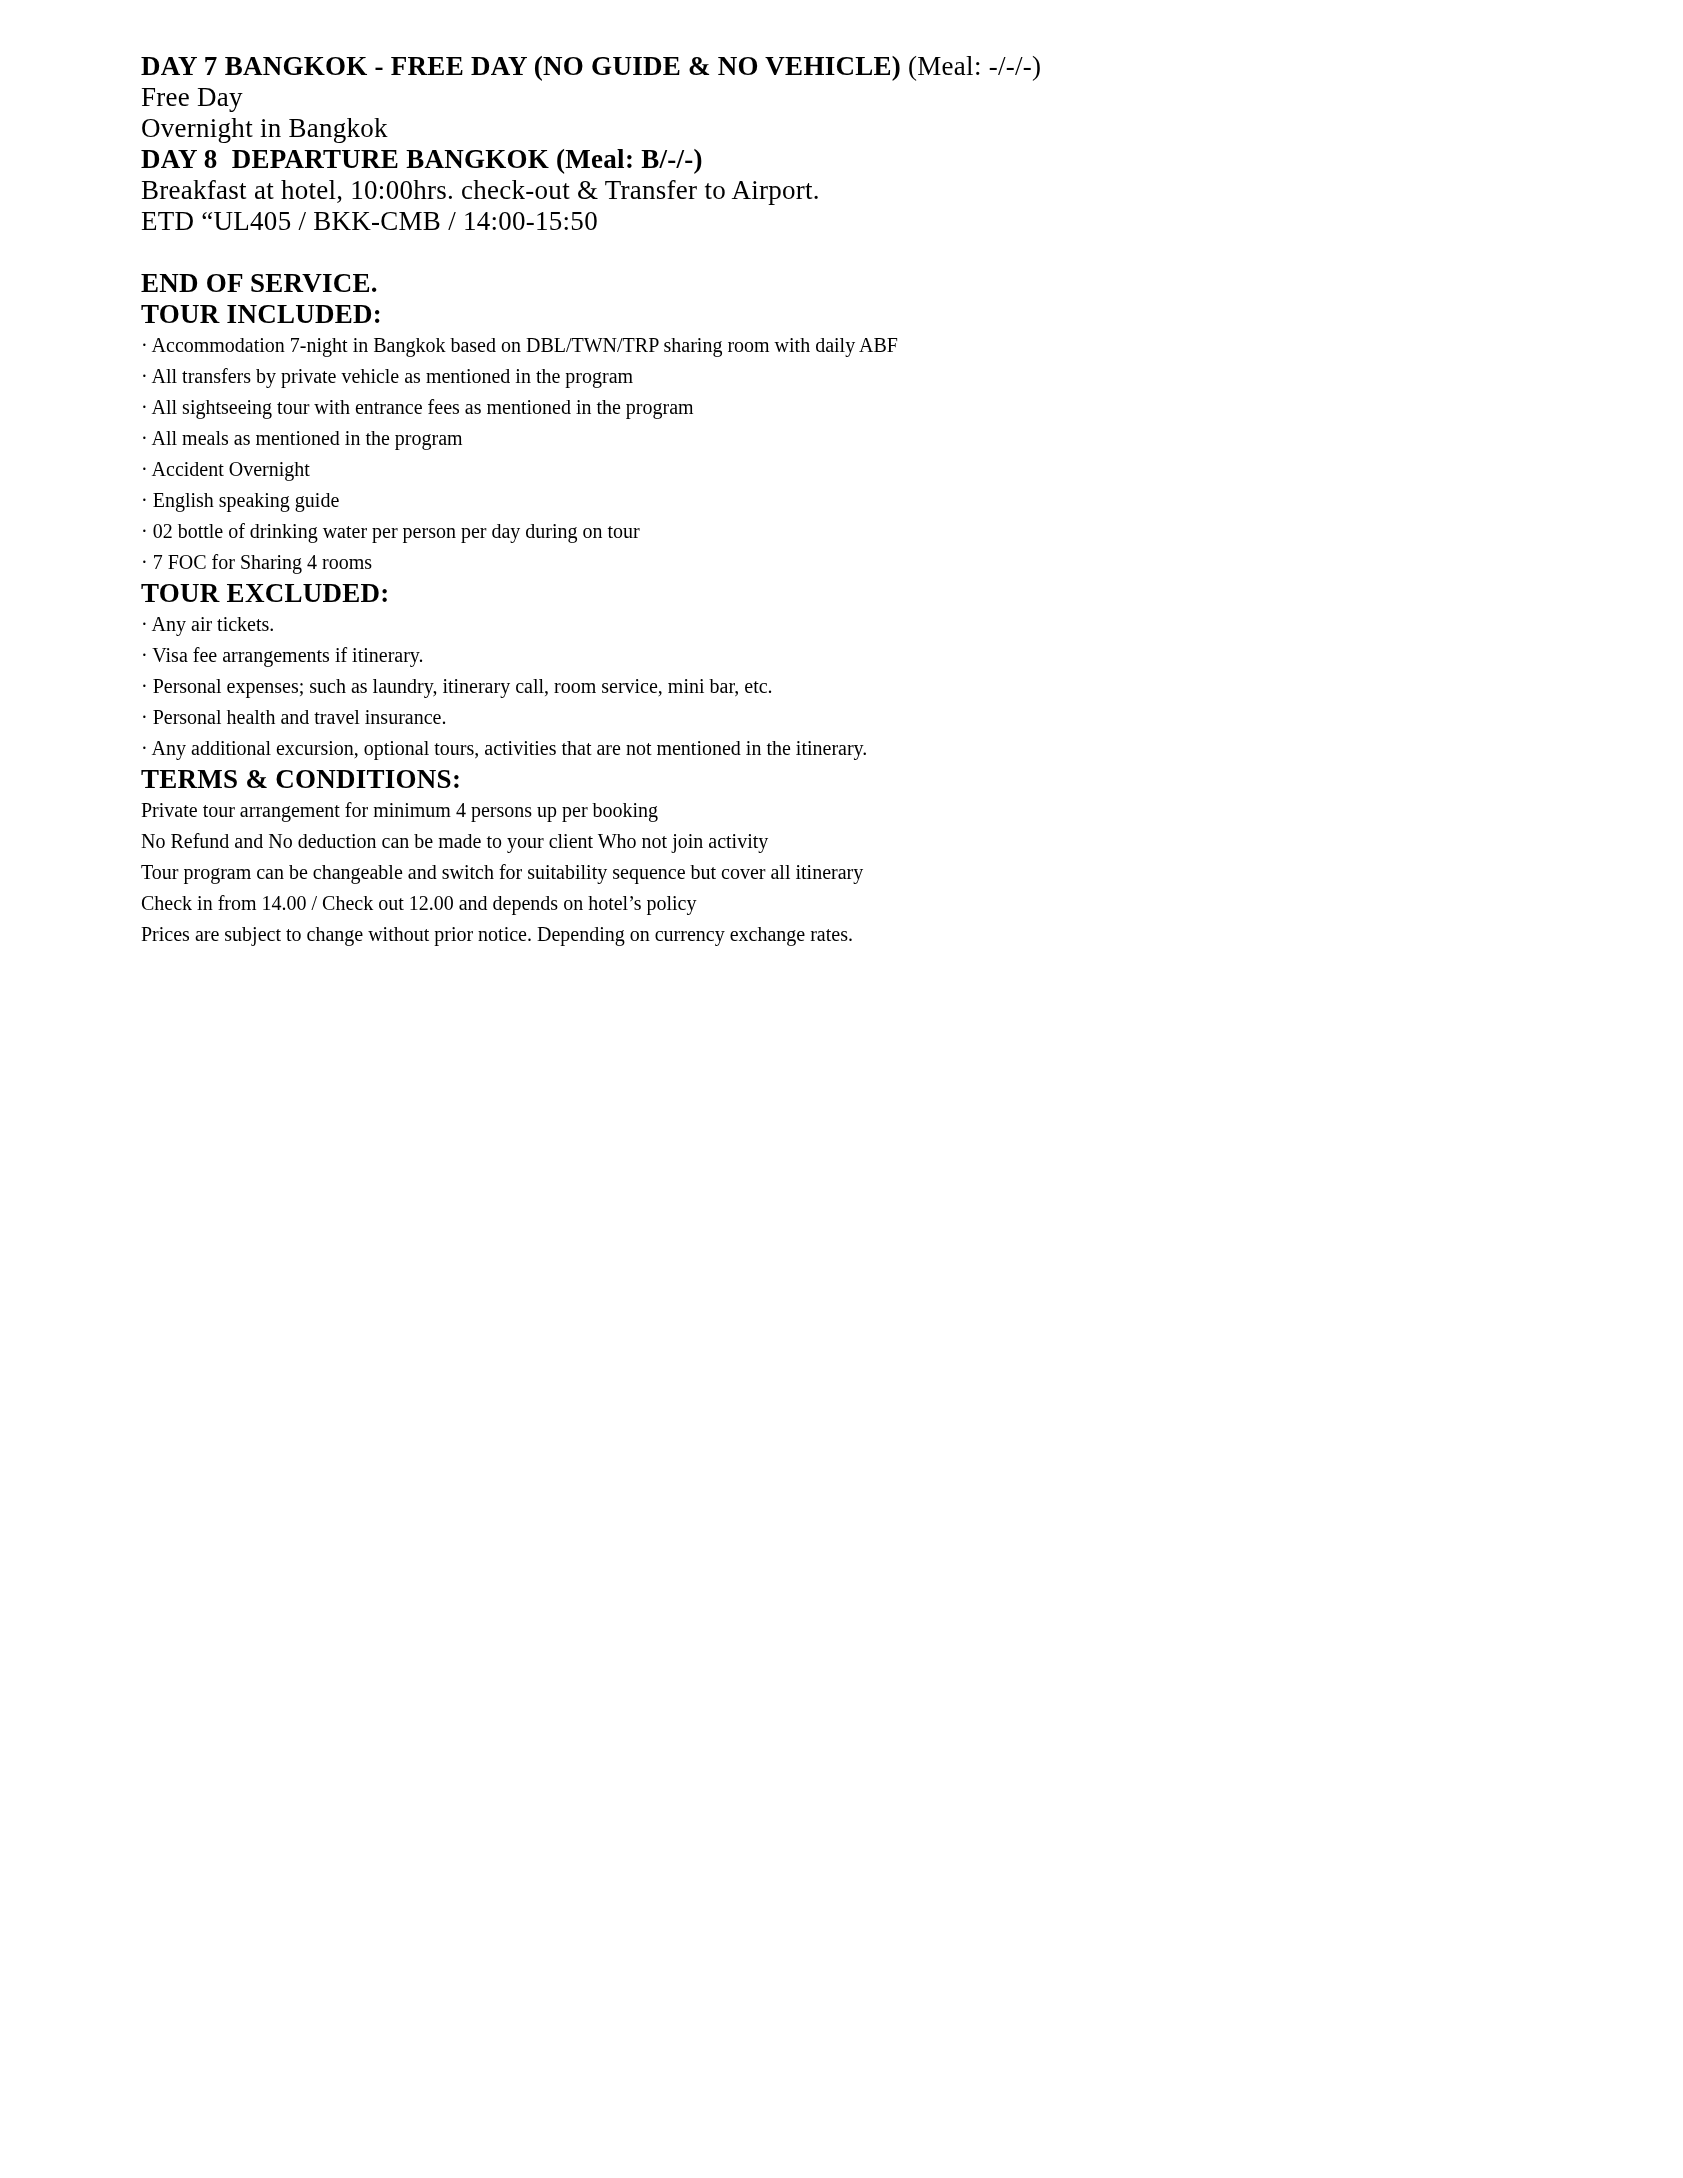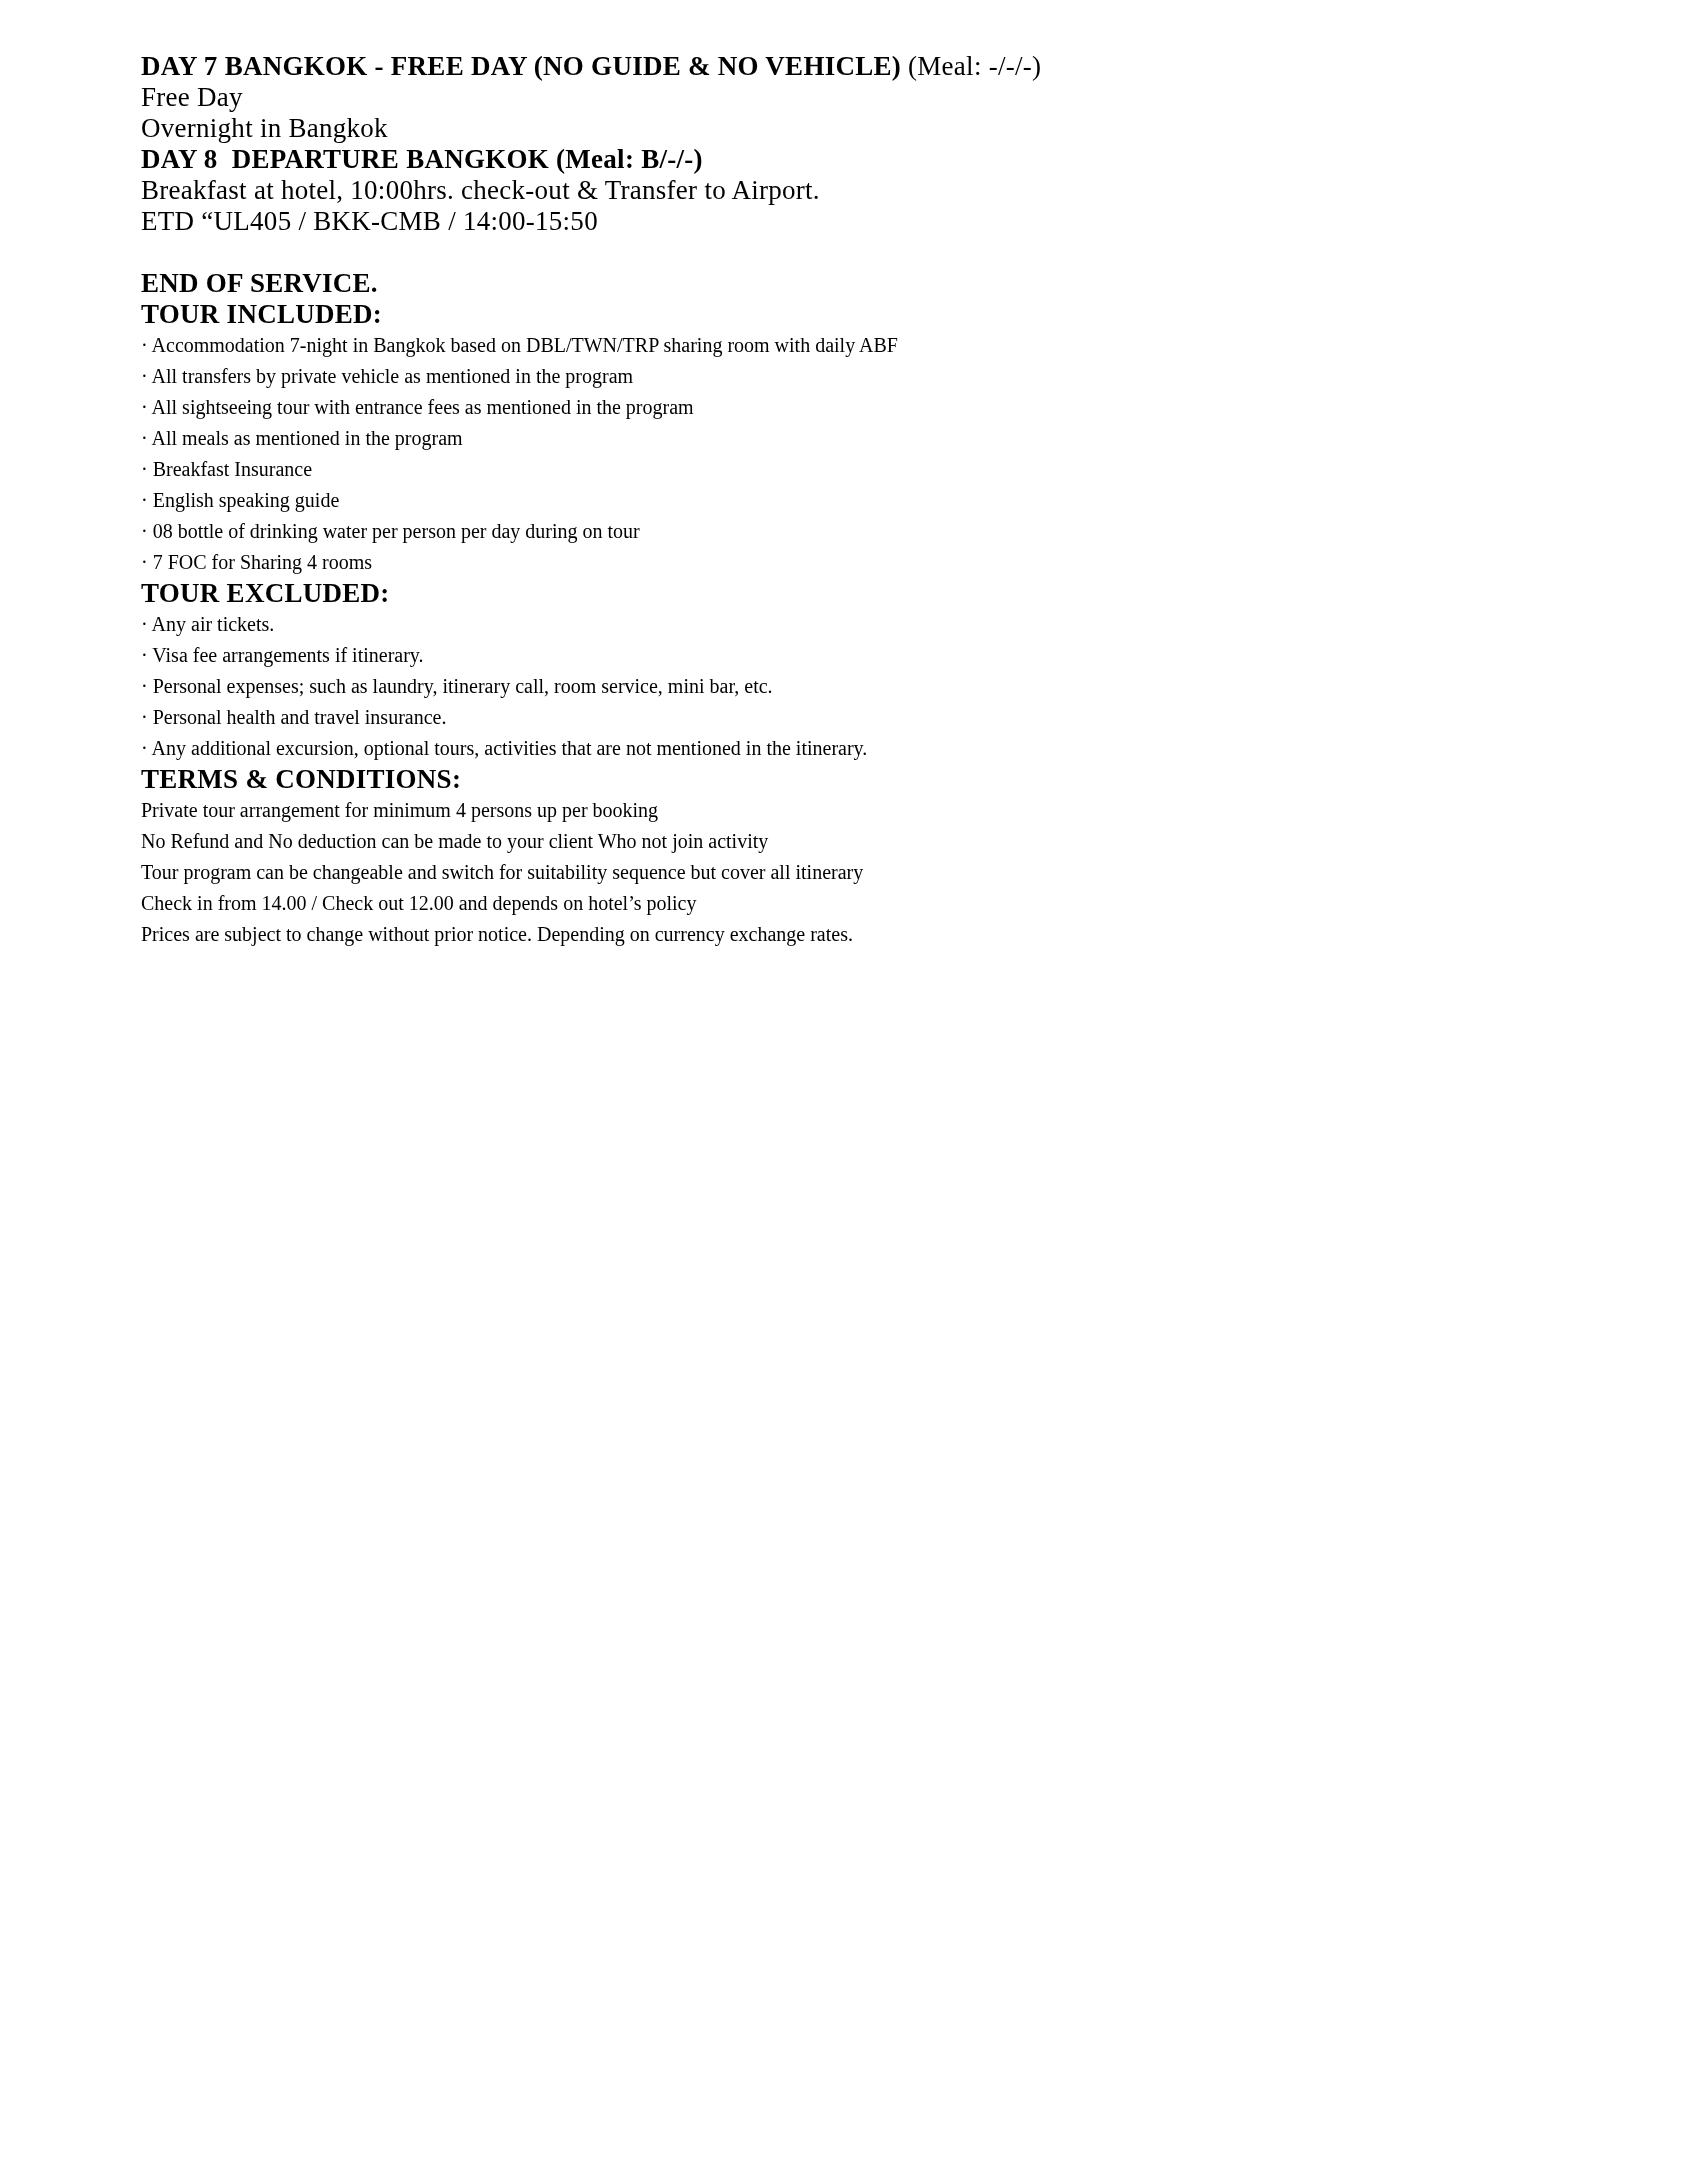--- a/index.html
+++ b/index.html
@@ -77,23 +77,23 @@
     <div class="blank"></div>
 
     <div class="line heading">END OF SERVICE.</div>
 
     <div class="line heading">TOUR INCLUDED:</div>
 
     <div class="wrap-block">· Accommodation 7-night in Bangkok based on DBL/TWN/TRP sharing room with daily ABF</div>
     <div class="wrap-block">· All transfers by private vehicle as mentioned in the program</div>
     <div class="wrap-block">· All sightseeing tour with entrance fees as mentioned in the program</div>
     <div class="wrap-block">· All meals as mentioned in the program</div>
-    <div class="wrap-block">· Breakfast Insurance</div>
+    <div class="wrap-block">· Accident Overnight</div>
     <div class="wrap-block">· English speaking guide</div>
-    <div class="wrap-block">· 08 bottle of drinking water per person per day during on tour</div>
+    <div class="wrap-block">· 02 bottle of drinking water per person per day during on tour</div>
     <div class="wrap-block">· 7 FOC for Sharing 4 rooms</div>
 
     <div class="line heading">TOUR EXCLUDED:</div>
 
     <div class="wrap-block">· Any air tickets.</div>
     <div class="wrap-block">· Visa fee arrangements if itinerary.</div>
     <div class="wrap-block">· Personal expenses; such as laundry, itinerary call, room service, mini bar, etc.</div>
     <div class="wrap-block">· Personal health and travel insurance.</div>
     <div class="wrap-block">· Any additional excursion, optional tours, activities that are not mentioned in the itinerary.</div>
 

